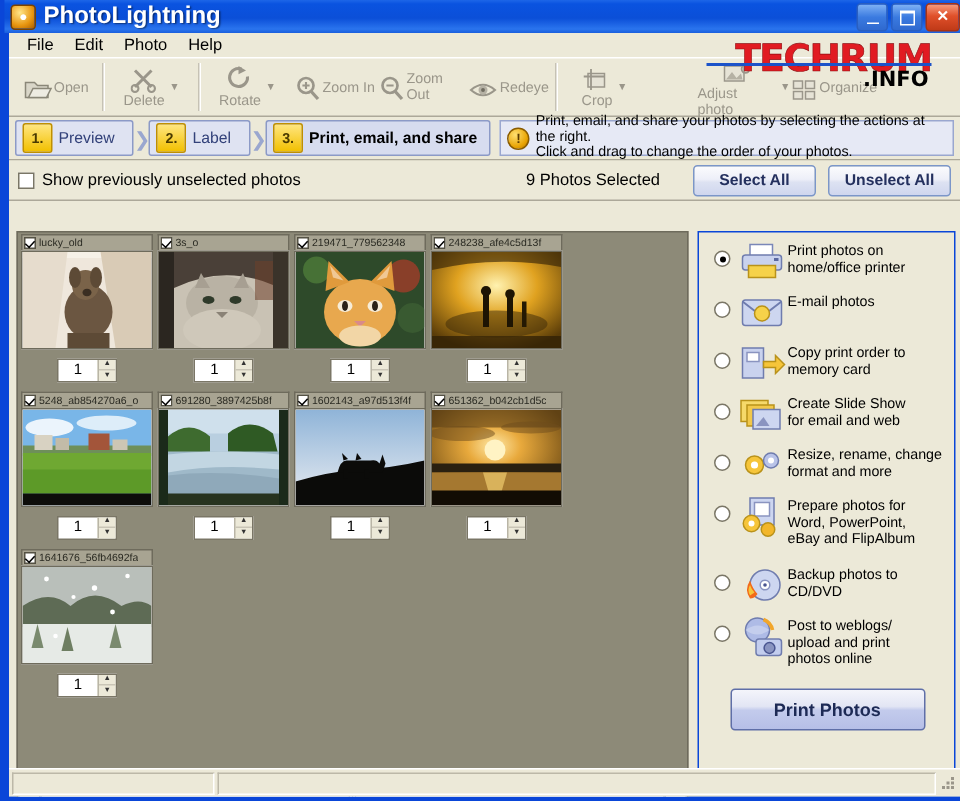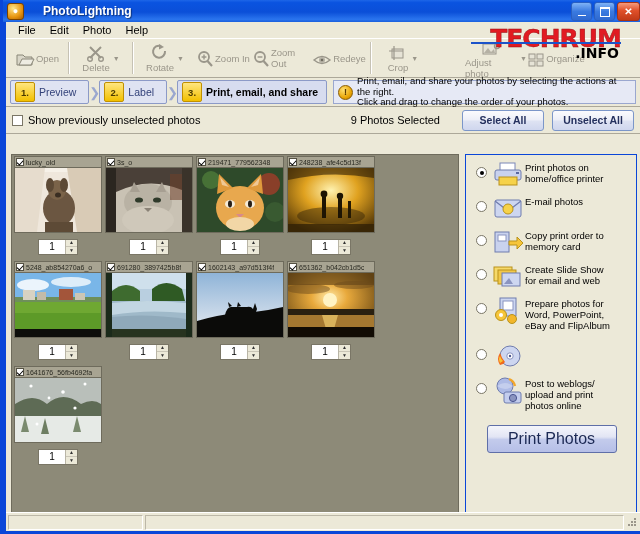--- a/index.html
+++ b/index.html
@@ -23,21 +23,21 @@
     display:flex;align-items:center;
   }
   .tb-icon{
     width:15px;height:15px;margin-left:4px;border-radius:3px;
     background:radial-gradient(circle at 35% 30%,#ffe68a,#e8950f 60%,#a85d00);
     border:1px solid #7a4200;
     display:flex;align-items:center;justify-content:center;
     color:#fff;font-size:9px;font-weight:bold;line-height:1;
   }
   .tb-title{
-    margin-left:19px;color:#fff;font-weight:bold;font-size:12px;
+    margin-left:5px;color:#fff;font-weight:bold;font-size:16px;
     text-shadow:1px 1px 1px rgba(0,0,0,.45);
   }
   .tb-btns{position:absolute;right:3px;top:2px;display:flex;gap:2px;}
   .tb-btn{
     width:19px;height:17px;border:1px solid #2a5fc0;border-radius:3px;
     background:linear-gradient(to bottom,#7fb2f5,#3a7ae0 50%,#2f69cf);
     display:flex;align-items:center;justify-content:center;
     color:#fff;font-size:10px;font-weight:bold;line-height:1;
   }
   .tb-btn.close{
@@ -227,21 +227,21 @@
     content:"";position:absolute;left:2.5px;top:2.5px;width:4px;height:4px;
     border-radius:50%;background:#000;
   }
   .aicon{width:34px;height:30px;flex:0 0 34px;display:flex;align-items:center;justify-content:center;}
   .atxt{font-size:9.5px;color:#000;line-height:11px;padding-top:3px;}
   .printbtnwrap{display:flex;justify-content:center;margin-top:10px;}
   .printbtn{
     width:128px;height:26px;border:1px solid #5f6fa8;border-radius:3px;
     background:linear-gradient(to bottom,#f4f5fb 0%,#e2e5f4 42%,#c3cbec 52%,#b6bfe7 100%);
     display:flex;align-items:center;justify-content:center;
-    font-size:16px;font-weight:normal;color:#1d2a55;
+    font-size:12px;font-weight:bold;color:#1d2a55;
   }
   
   .hscroll{
     position:absolute;left:5px;top:365px;width:448px;height:16px;
     background:#f0efe8;border:1px solid #6e6b5c;box-sizing:border-box;
     display:flex;align-items:center;
   }
   .sb-btn{
     width:15px;height:14px;display:flex;align-items:center;justify-content:center;
     background:linear-gradient(to bottom,#fdfdfe,#e8ecf8);
@@ -823,20 +823,35 @@
                 <rect x="10" y="10" width="18" height="13" fill="#cdd6f0" stroke="#6f7cae"></rect>
                 <path d="M12 21 L17 15 L21 21 Z" fill="#8a94c0"></path>
               </svg>
           </div>
           <div class="atxt">
             <div>Create Slide Show</div>
             <div>for email and web</div>
           </div>
         </div>
 
+        <div class="arow">
+          <div class="radio"></div>
+          <div class="aicon">
+            <svg width="32" height="26" viewBox="0 0 32 26">
+                <circle cx="11" cy="13" r="6" fill="#f6c53a" stroke="#b9921a"></circle>
+                <circle cx="11" cy="13" r="2.4" fill="#fff"></circle>
+                <circle cx="22" cy="10" r="5" fill="#b9c3e8" stroke="#6f7cae"></circle>
+                <circle cx="22" cy="10" r="2" fill="#fff"></circle>
+              </svg>
+          </div>
+          <div class="atxt">
+            <div>Resize, rename, change</div>
+            <div>format and more</div>
+          </div>
+        </div>
 
         <div class="arow" style="min-height:42px;">
           <div class="radio"></div>
           <div class="aicon">
             <svg width="32" height="30" viewBox="0 0 32 30">
                 <rect x="8" y="3" width="16" height="18" fill="#cdd6f0" stroke="#6f7cae"></rect>
                 <rect x="11" y="6" width="10" height="9" fill="#fff" stroke="#8a94c0"></rect>
                 <circle cx="9" cy="20" r="5.5" fill="#f6c53a" stroke="#b9921a"></circle>
                 <circle cx="9" cy="20" r="2" fill="#fff"></circle>
                 <circle cx="20" cy="24" r="4.5" fill="#f2b62a" stroke="#b9921a"></circle>
@@ -852,20 +867,24 @@
         <div class="arow">
           <div class="radio"></div>
           <div class="aicon">
             <svg width="32" height="26" viewBox="0 0 32 26">
                 <circle cx="18" cy="13" r="10" fill="#cdd6f0" stroke="#6f7cae"></circle>
                 <circle cx="18" cy="13" r="3.2" fill="#fff" stroke="#8a94c0"></circle>
                 <circle cx="18" cy="13" r="1.2" fill="#4a5590"></circle>
                 <path d="M8 22 Q4 16 8 10 Q10 16 13 19 Q11 22 8 22 Z" fill="#f26a1a"></path>
                 <path d="M8 20 Q6 16 8 13 Q9 16 11 18 Z" fill="#f6c53a"></path>
               </svg>
+          </div>
+          <div class="atxt">
+            <div>Backup photos to</div>
+            <div>CD/DVD</div>
           </div>
         </div>
 
         <div class="arow" style="min-height:40px;">
           <div class="radio"></div>
           <div class="aicon">
             <svg width="32" height="30" viewBox="0 0 32 30">
                 <circle cx="13" cy="11" r="8" fill="#aebbe6" stroke="#6f7cae"></circle>
                 <path d="M5 11 Q13 5 21 11 Q13 17 5 11 Z" fill="#cdd6f0" opacity="0.7"></path>
                 <path d="M17 4 Q22 6 23 11" fill="none" stroke="#f2a62a" stroke-width="2.4"></path>

